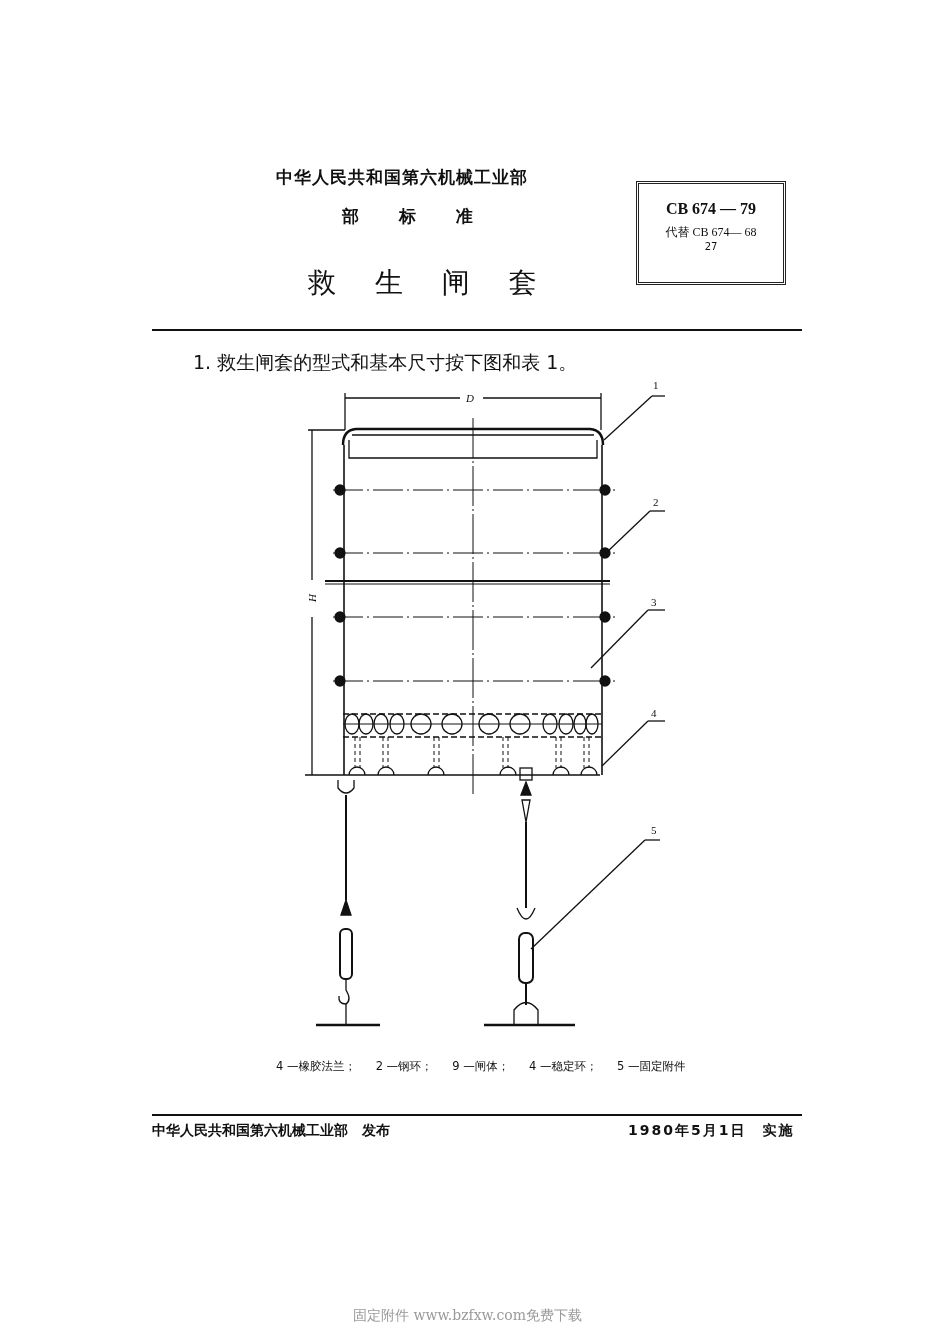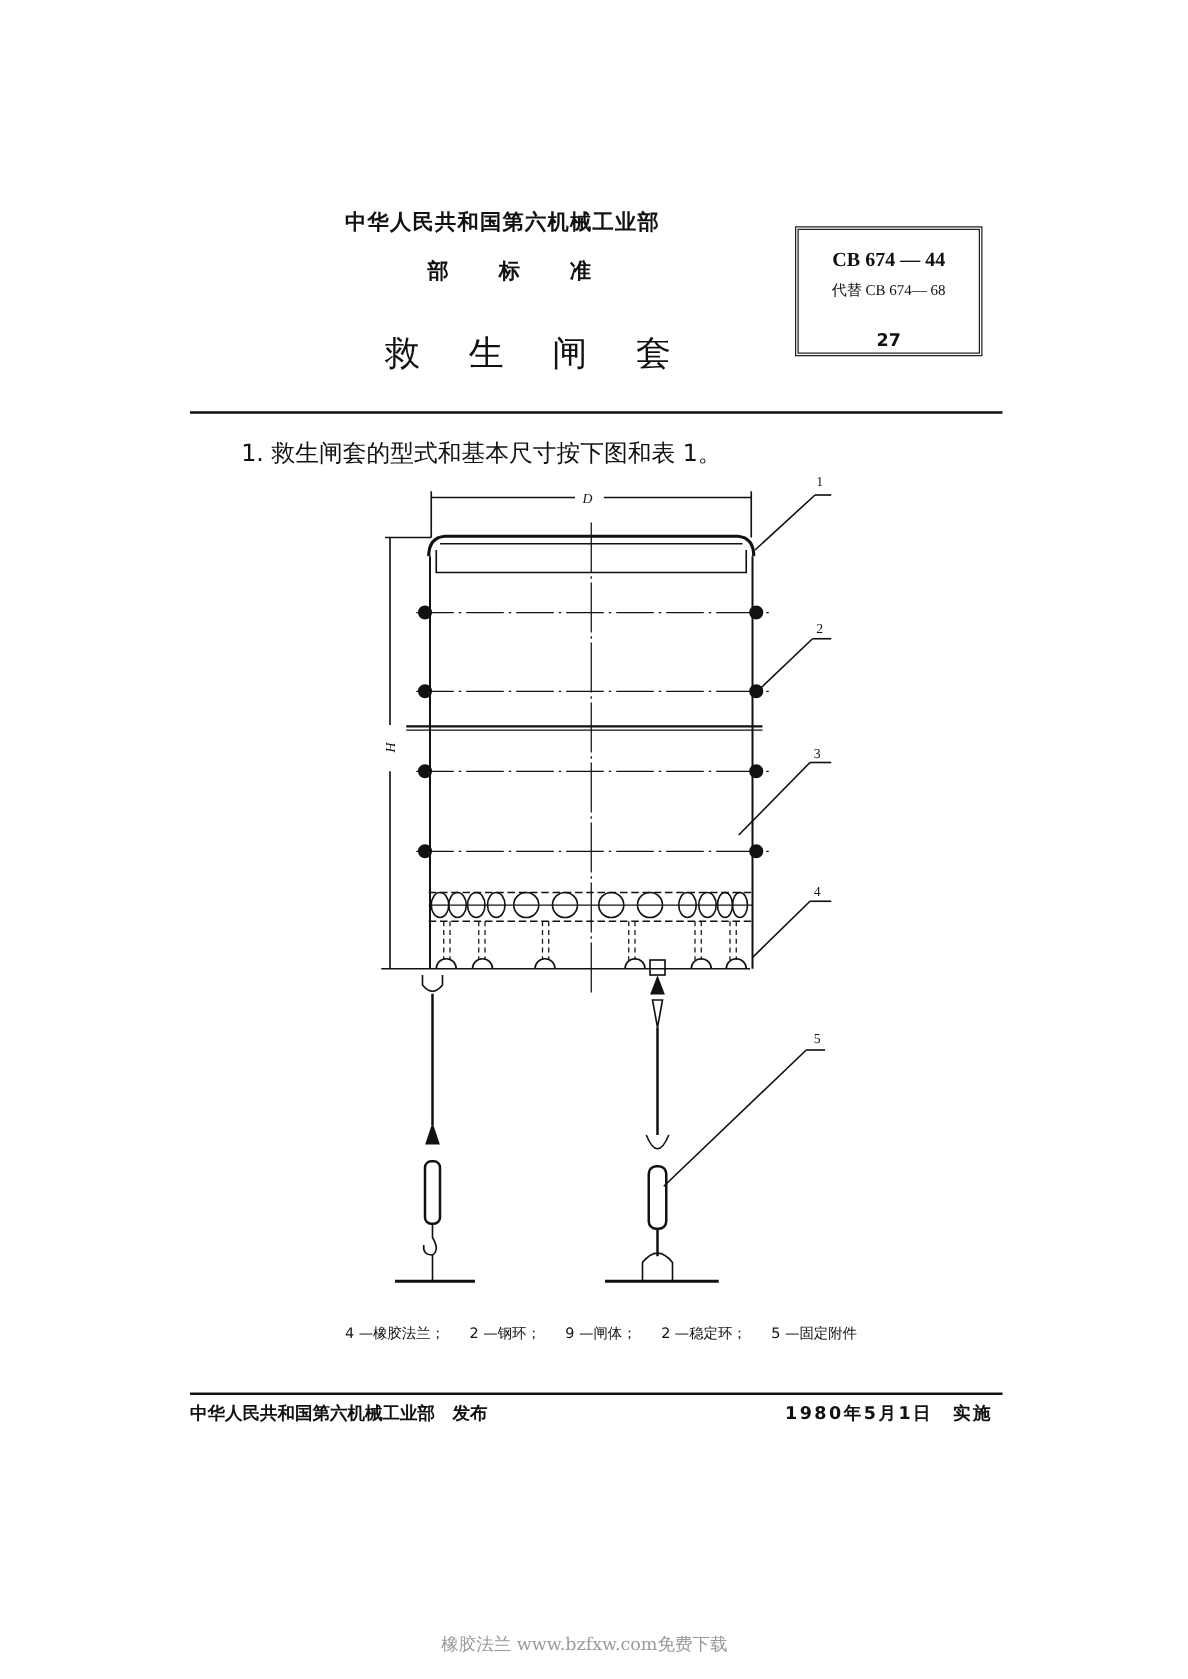--- a/index.html
+++ b/index.html
@@ -6,40 +6,40 @@
     body { width: 950px; height: 1343px; position: relative; overflow: hidden;
            font-family: "DejaVu Sans", "Liberation Sans", sans-serif; color: #111; }
     .abs { position: absolute; }
     .ministry { left: 276px; top: 166px; font-size: 17px; font-weight: bold; letter-spacing: 1px; text-align: right; }
     .stdtype { left: 342px; top: 205px; font-size: 17px; font-weight: bold; word-spacing: 34px; }
     .doctitle { left: 308px; top: 264px; font-size: 28px; font-weight: normal; word-spacing: 30px; }
     .codebox { left: 636px; top: 181px; width: 150px; height: 104px;
                border: 3px double #222; box-sizing: border-box; text-align: center; }
     .codebox .code { font-family: "Liberation Serif", serif; font-weight: bold; font-size: 16px; margin-top: 16px; }
     .codebox .replace { font-family: Liberation Serif, serif; font-size: 12px; margin-top: 6px; }
-    .codebox .page { font-weight: bold; font-size: 14px; margin-top: 24px; }
+    .codebox .page { font-weight: normal; font-size: 10px; margin-top: 0; }
     .rule { left: 152px; width: 650px; height: 2px; background: #111; }
     .clause { left: 193px; top: 350px; font-size: 19px; }
     .legend { left: 276px; top: 1059px; font-size: 11.5px; }
     .legend span { margin-right: 16px; }
     .footer-left { left: 152px; top: 1122px; font-size: 14px; font-weight: bold; }
     .footer-right { left: 628px; top: 1122px; font-size: 14px; font-weight: bold; letter-spacing: 2px; }
     .watermark { left: 353px; top: 1307px; font-size: 14px; color: #9a9a9a;
                  font-family: "DejaVu Serif", serif; }
     svg { position: absolute; left: 0; top: 0; }
   </style>
 </head>
 <body>
 
 <div class="abs ministry">中华人民共和国第六机械工业部</div>
 <div class="abs stdtype">部 标 准</div>
 <div class="abs doctitle">救 生 闸 套</div>
 
 <div class="abs codebox">
-  <div class="code">CB 674 — 44</div>
+  <div class="code">CB 674 — 79</div>
   <div class="replace">代替 CB 674— 68</div>
   <div class="page">27</div>
 </div>
 
 <div class="abs rule" style="top:329px;"></div>
 
 <div class="abs clause">1. 救生闸套的型式和基本尺寸按下图和表 1。</div>
 
 <svg width="950" height="1343" viewBox="0 0 950 1343">
   <g stroke="#111" fill="none" stroke-width="1.3">
@@ -160,21 +160,21 @@
     <text x="651" y="606">3</text>
     <text x="651" y="717">4</text>
     <text x="651" y="834">5</text>
   </g>
 </svg>
 
 <div class="abs legend">
   <span>4 —橡胶法兰；</span>
   <span>2 —钢环；</span>
   <span>9 —闸体；</span>
-  <span>2 —稳定环；</span>
+  <span>4 —稳定环；</span>
   <span>5 —固定附件</span>
 </div>
 
 <div class="abs rule" style="top:1114px;"></div>
 <div class="abs footer-left">中华人民共和国第六机械工业部　发布</div>
 <div class="abs footer-right">1980年5月1日　实施</div>
 
-<div class="abs watermark">橡胶法兰 www.bzfxw.com免费下载</div>
+<div class="abs watermark">固定附件 www.bzfxw.com免费下载</div>
 
 </body></html>

